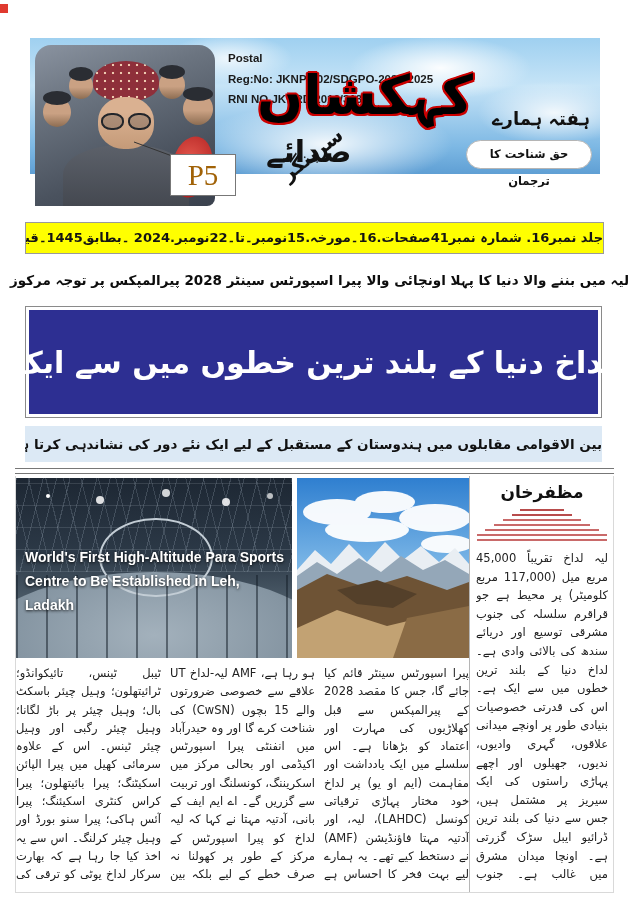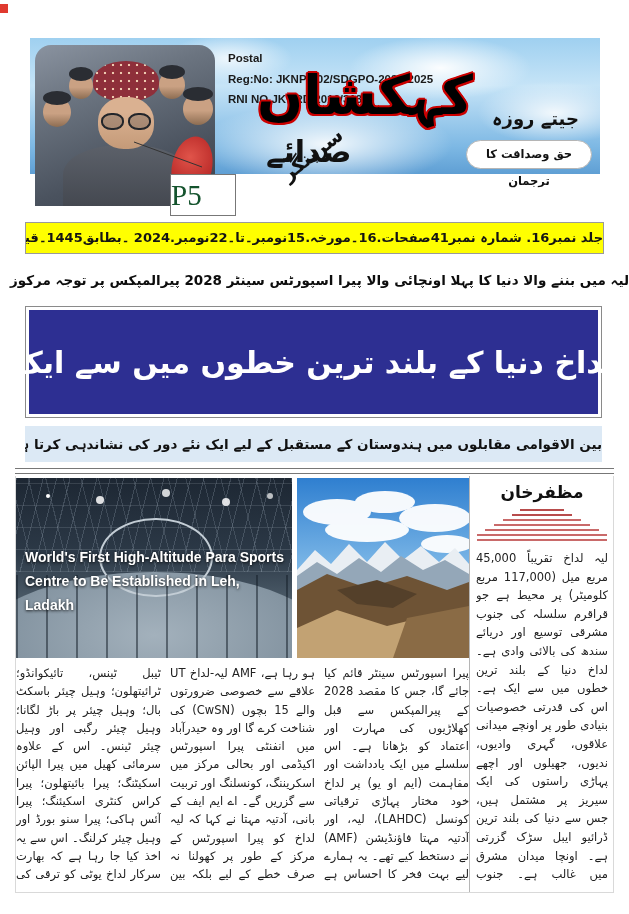--- a/index.html
+++ b/index.html
@@ -35,22 +35,22 @@
   .red-flower{position:absolute;right:3px;bottom:8px;width:40px;height:62px;border-radius:50%;
       transform:rotate(12deg);background:radial-gradient(circle at 40% 35%,#e0544a,#b01f1f 75%);}
   .postal{position:absolute;left:198px;top:14px;font-weight:bold;font-size:11.5px;line-height:1.1;color:#1a1a1a;}
   .postal div{margin-bottom:8px;}
   .mast-title{position:absolute;left:210px;top:26px;width:250px;text-align:center;
       font-size:54px;font-weight:bold;color:#000;line-height:1.2;
       text-shadow:-2px 0 #c00,2px 0 #c00,0 -2px #c00,0 2px #c00,-1.5px -1.5px #c00,1.5px 1.5px #c00,-1.5px 1.5px #c00,1.5px -1.5px #c00;}
   .mast-weekly{position:absolute;left:462px;top:70px;font-size:18px;font-weight:bold;}
   .mast-sadaye{position:absolute;left:196px;top:96px;font-size:30px;font-weight:bold;margin-left:40px;}
   .mast-city{position:absolute;left:246px;top:104px;font-size:20px;font-weight:bold;transform:rotate(-38deg);}
-  .p5-box{position:absolute;left:140px;top:136px;width:64px;height:40px;background:#fff;border:1px solid #777;
-      font-family:"Liberation Serif","DejaVu Serif",serif;font-size:29px;line-height:40px;color:#14532d;}
+  .p5-box{position:absolute;left:140px;top:116px;width:64px;height:40px;background:#fff;border:1px solid #777;
+      font-family:"Liberation Serif","DejaVu Serif",serif;font-size:29px;text-align:center;line-height:40px;color:#a16207;}
   .callout{position:absolute;left:100px;top:100px;pointer-events:none;}
   .tagline-pill{position:absolute;right:8px;bottom:5px;width:124px;height:27px;background:#fff;border:1px solid #b5b5b5;
       border-radius:15px;font-size:11.5px;font-weight:bold;text-align:center;line-height:27px;}
 
   
   .issue-bar{position:absolute;left:25px;top:222px;width:577px;height:30px;background:#ffff00;
       border:1px solid #9a9a9a;font-size:13px;font-weight:bold;text-align:center;line-height:30px;
       white-space:nowrap;overflow:hidden;color:#141414;}
   .kicker{position:absolute;left:0;top:258px;width:629px;height:44px;font-size:13.5px;font-weight:bold;
       text-align:right;line-height:44px;white-space:nowrap;overflow:hidden;color:#0d0d0d;}
@@ -121,29 +121,29 @@
       <div class="red-flower"></div>
     </div>
 
     <div class="postal latin">
       <div>Postal</div>
       <div>Reg:No:  JKNP-202/SDGPO-2023-2025</div>
       <div>RNI  NO.JKURD/2010/3135</div>
     </div>
 
     <div class="mast-title" dir="rtl">کہکشاں</div>
-    <div class="mast-weekly" dir="rtl">جیتے روزہ</div>
+    <div class="mast-weekly" dir="rtl">ہفتہ ہمارے</div>
     <div class="mast-sadaye" dir="rtl">صدائے</div>
     <div class="mast-city" dir="rtl">سرینگر</div>
 
     <svg class="callout" width="80" height="32">
       <line x1="4" y1="4" x2="72" y2="29" stroke="#333" stroke-width="1"></line>
     </svg>
     <div class="p5-box latin">P5</div>
-    <div class="tagline-pill" dir="rtl">حق وصداقت کا ترجمان</div>
+    <div class="tagline-pill" dir="rtl">حق شناخت کا ترجمان</div>
   </header>
 
   <div class="issue-bar" dir="rtl">جلد نمبر16.   شمارہ نمبر41صفحات.16۔مورخہ.15نومبر۔تا۔22نومبر.2024   ۔بطابق1445۔قیمت.05۔روپئے</div>
 
   <div class="kicker" dir="rtl">لیہ میں بننے والا دنیا کا پہلا اونچائی والا پیرا اسپورٹس سینٹر 2028 پیرالمپکس پر توجہ مرکوز</div>
 
   <div class="headline-wrap">
     <div class="headline-inner" dir="rtl">
       <span>لداخ دنیا کے بلند ترین خطوں میں سے ایک</span>
     </div>

